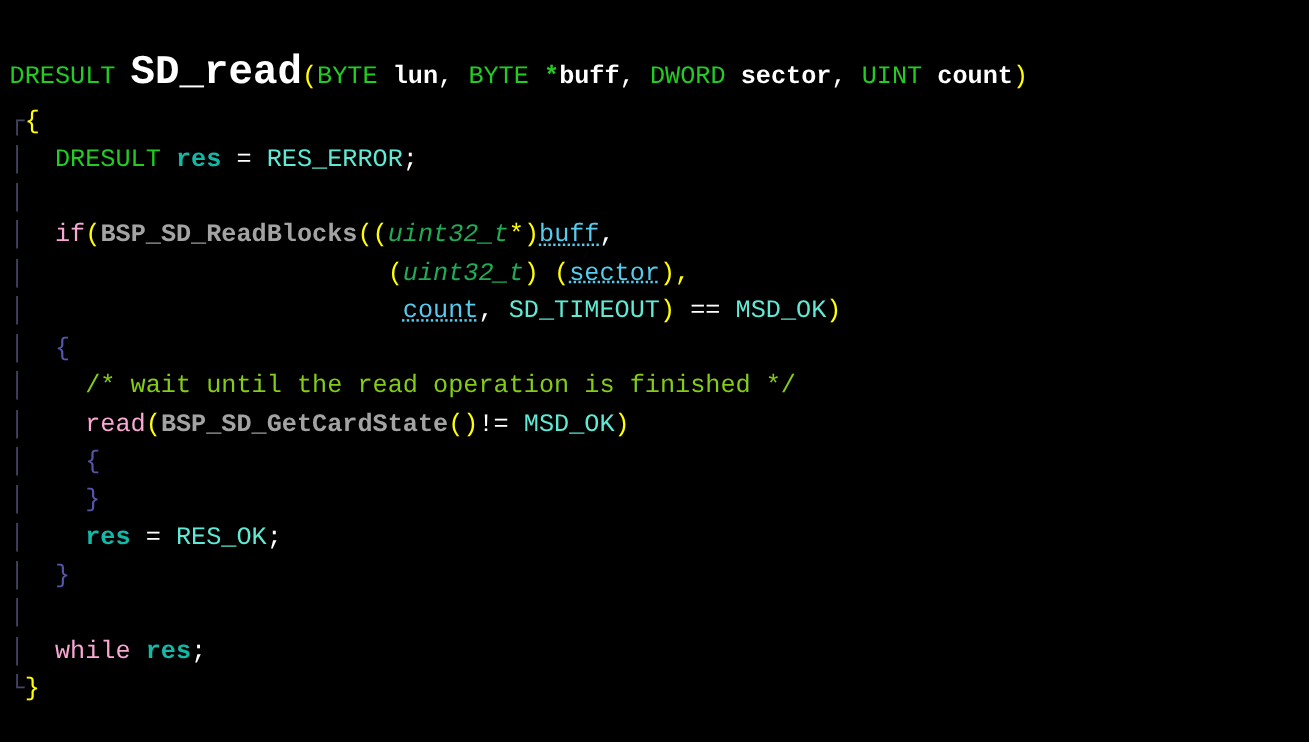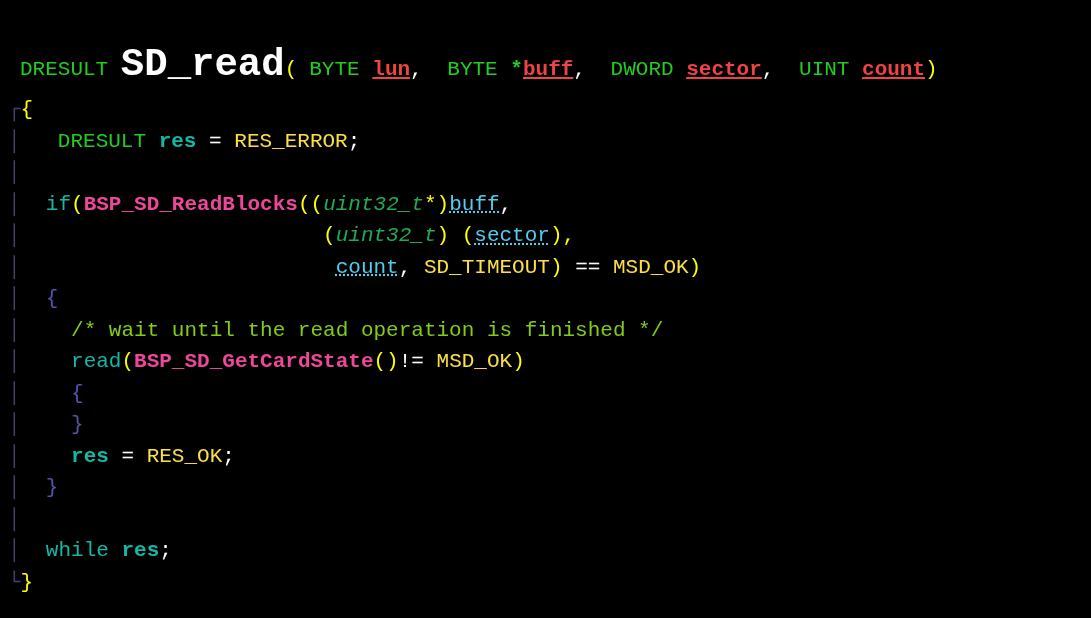--- a/index.html
+++ b/index.html
@@ -11,32 +11,32 @@
     line-height: 1.5;
     color: #ffffff;
     width: 1091px;
     height: 618px;
     overflow: hidden;
   }
   .code-block {
     padding: 4px 8px;
     white-space: pre;
   }
-  .type { color: #22cc22; margin-left: 12px; }
-  .funcname { color: #ffffff; font-size: 39px; font-weight: bold; }
+  .type { color: #22cc22; }
+  .funcname { color: #ffffff; font-size: 34px; font-weight: bold; }
   .paren { color: #ffff00; }
-  .param { color: #ef4444; text-decoration: underline; font-weight: bold; }
+  .param { color: #ffffff; font-weight: bold; }
   .paramptr { color: #22cc22; font-weight: bold; }
   .brace { color: #ffff00; }
   .brace-inner { color: #5555aa; }
   .ident { color: #14b8a6; font-weight: bold; }
   .op { color: #ffffff; }
-  .enumval { color: #fde047; text-align: right; }
-  .keyword { color: #14b8a6; }
-  .call { color: #ec4899; font-weight: bold; }
+  .enumval { color: #5eead4; text-align: right; }
+  .keyword { color: #f9a8d4; }
+  .call { color: #a3a3a3; font-weight: bold; }
   .cast { color: #22aa55; font-style: italic; }
   .arg { color: #55ccee; text-decoration: underline dotted; }
   .comment { color: #84cc16; }
   .guide { color: #444466; }
 </style>
 </head>
 <body>
 
 <div class="code-block">
 <span><span class="type">DRESULT </span><span class="funcname">SD_read</span><span class="paren">(</span><span class="type">BYTE </span><span class="param">lun</span><span>, </span><span class="type">BYTE </span><span class="paramptr">*</span><span class="param">buff</span><span>, </span><span class="type">DWORD </span><span class="param">sector</span><span>, </span><span class="type">UINT </span><span class="param">count</span><span class="paren">)</span></span>

